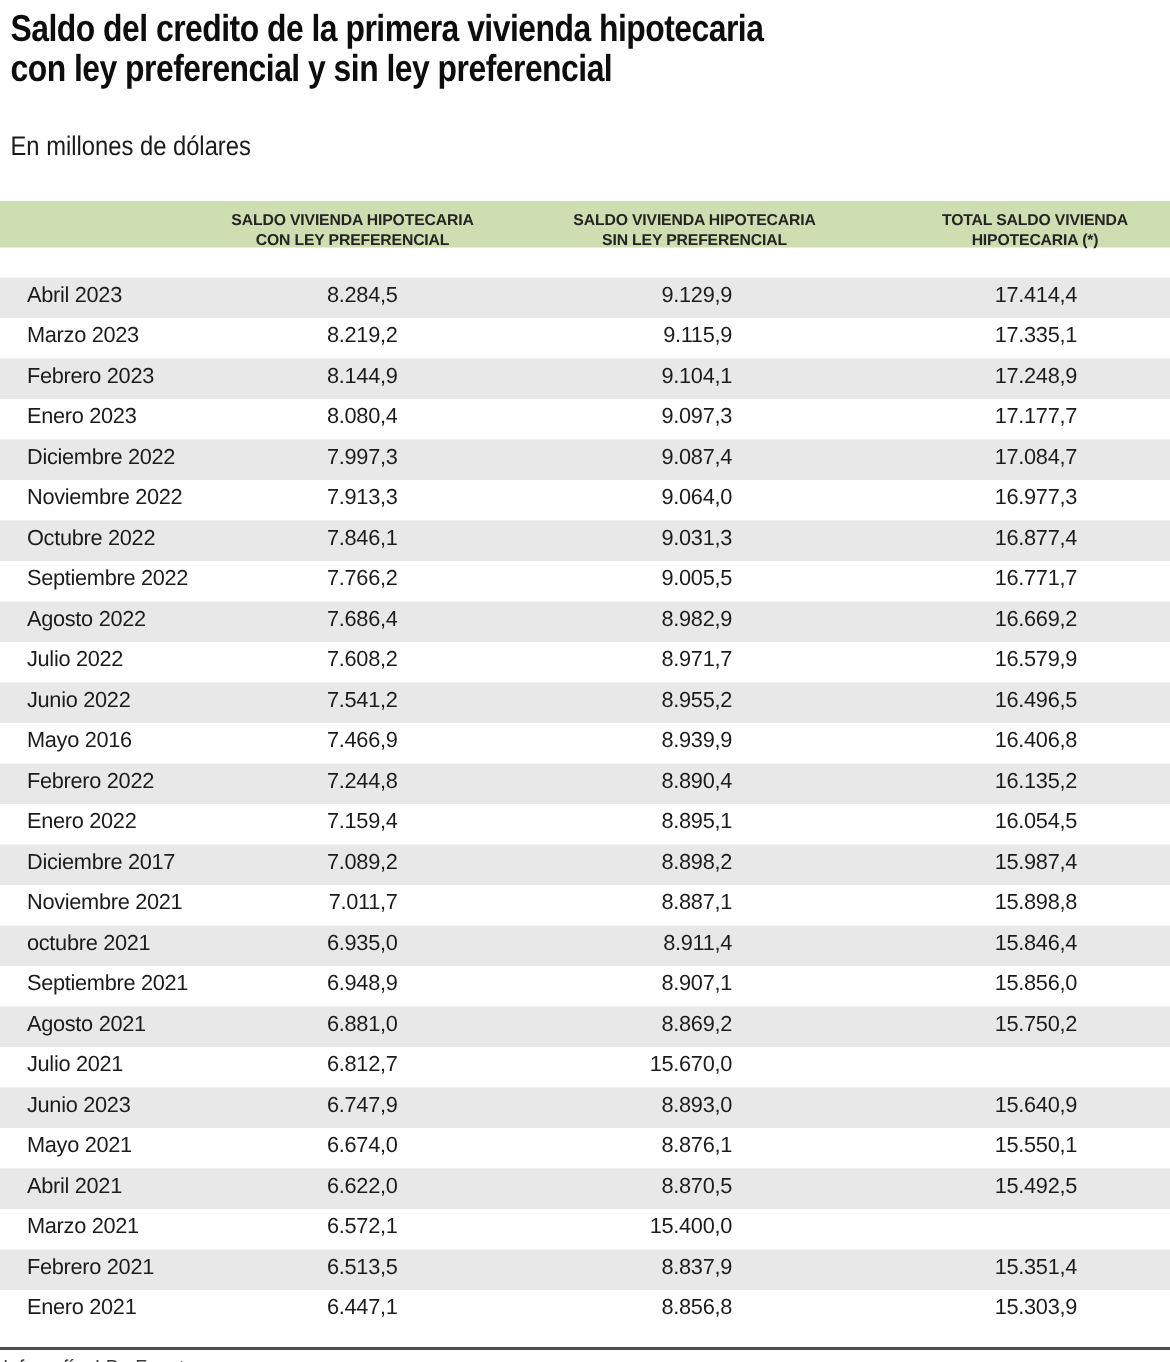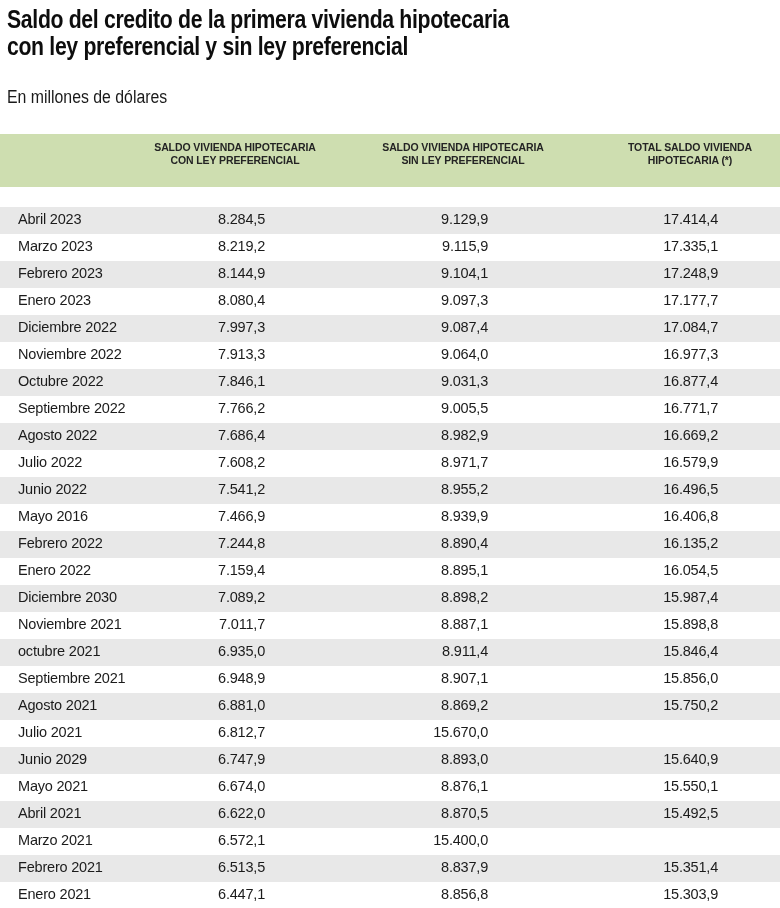--- a/index.html
+++ b/index.html
@@ -30,21 +30,21 @@
     margin: 27px 0 0 7px;
     font-size: 18px;
     color: #1a1a1a;
     transform: scaleX(0.88);
     transform-origin: 0 0;
     white-space: nowrap;
   }
   .header-band {
     position: relative;
     margin-top: 26px;
-    height: 53px;
+    height: 31px;
     background: var(--header-bg, #cedeb0);
   }
   .header-cell {
     position: absolute;
     top: 7px;
     width: 210px;
     text-align: center;
     font-size: 10.5px;
     font-weight: bold;
     line-height: 13px;
@@ -205,21 +205,21 @@
   </div>
 
   <div class="row">
     <div class="cell month">Enero 2022</div>
     <div class="cell num">7.159,4</div>
     <div class="cell num">8.895,1</div>
     <div class="cell num">16.054,5</div>
   </div>
 
   <div class="row">
-    <div class="cell month">Diciembre 2030</div>
+    <div class="cell month">Diciembre 2017</div>
     <div class="cell num">7.089,2</div>
     <div class="cell num">8.898,2</div>
     <div class="cell num">15.987,4</div>
   </div>
 
   <div class="row">
     <div class="cell month">Noviembre 2021</div>
     <div class="cell num">7.011,7</div>
     <div class="cell num">8.887,1</div>
     <div class="cell num">15.898,8</div>
@@ -246,21 +246,21 @@
     <div class="cell num">15.750,2</div>
   </div>
 
   <div class="row">
     <div class="cell month">Julio 2021</div>
     <div class="cell num">6.812,7</div>
     <div class="cell num">15.670,0</div>
   </div>
 
   <div class="row">
-    <div class="cell month">Junio 2029</div>
+    <div class="cell month">Junio 2023</div>
     <div class="cell num">6.747,9</div>
     <div class="cell num">8.893,0</div>
     <div class="cell num">15.640,9</div>
   </div>
 
   <div class="row">
     <div class="cell month">Mayo 2021</div>
     <div class="cell num">6.674,0</div>
     <div class="cell num">8.876,1</div>
     <div class="cell num">15.550,1</div>

